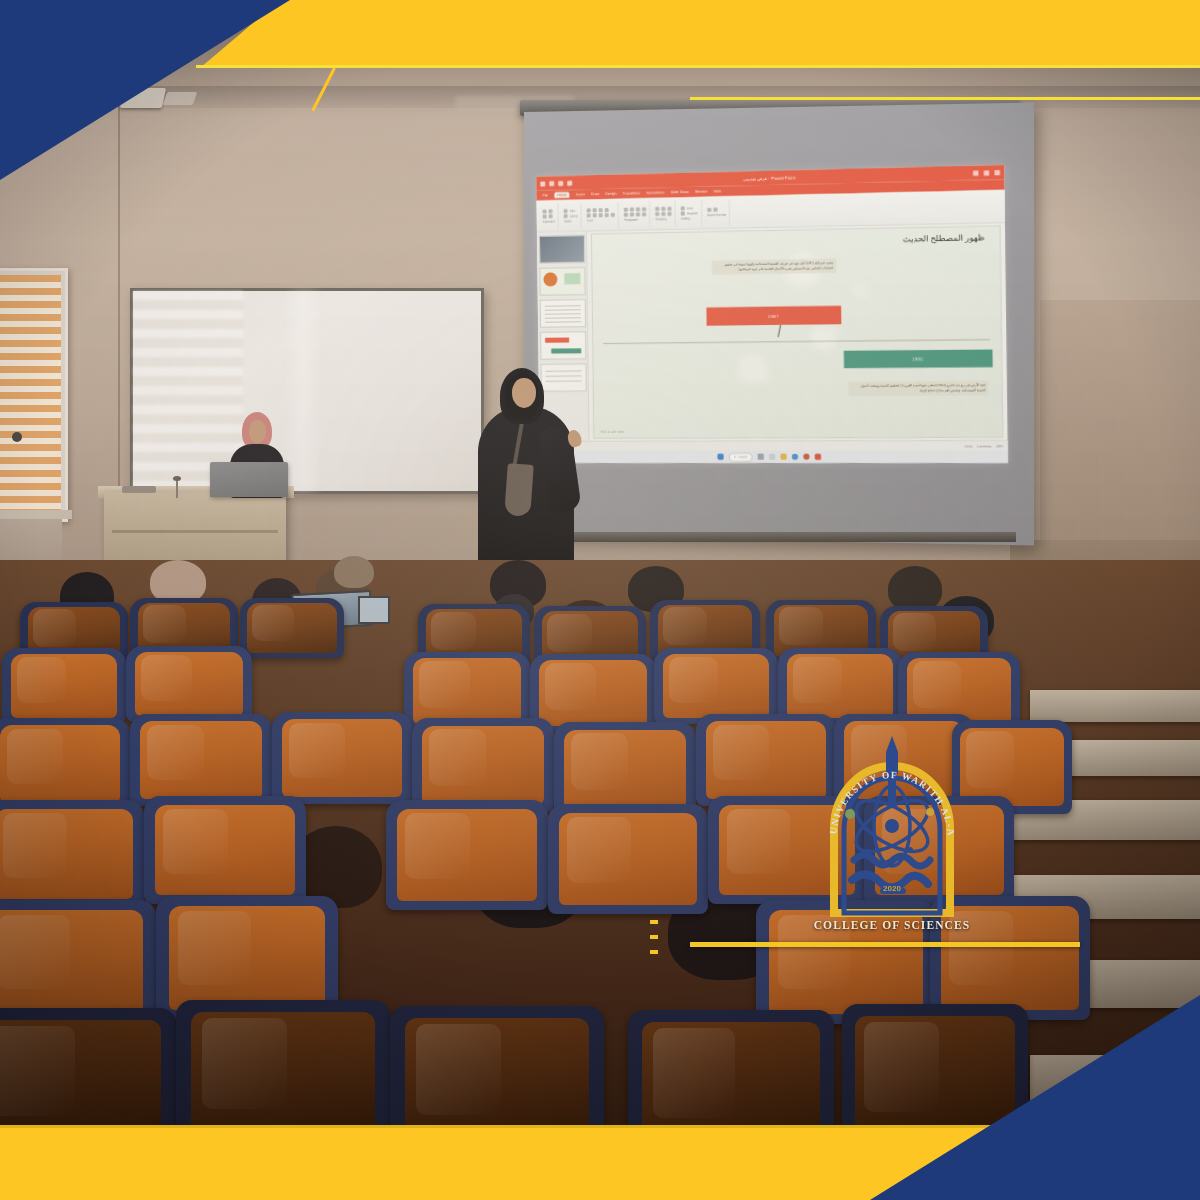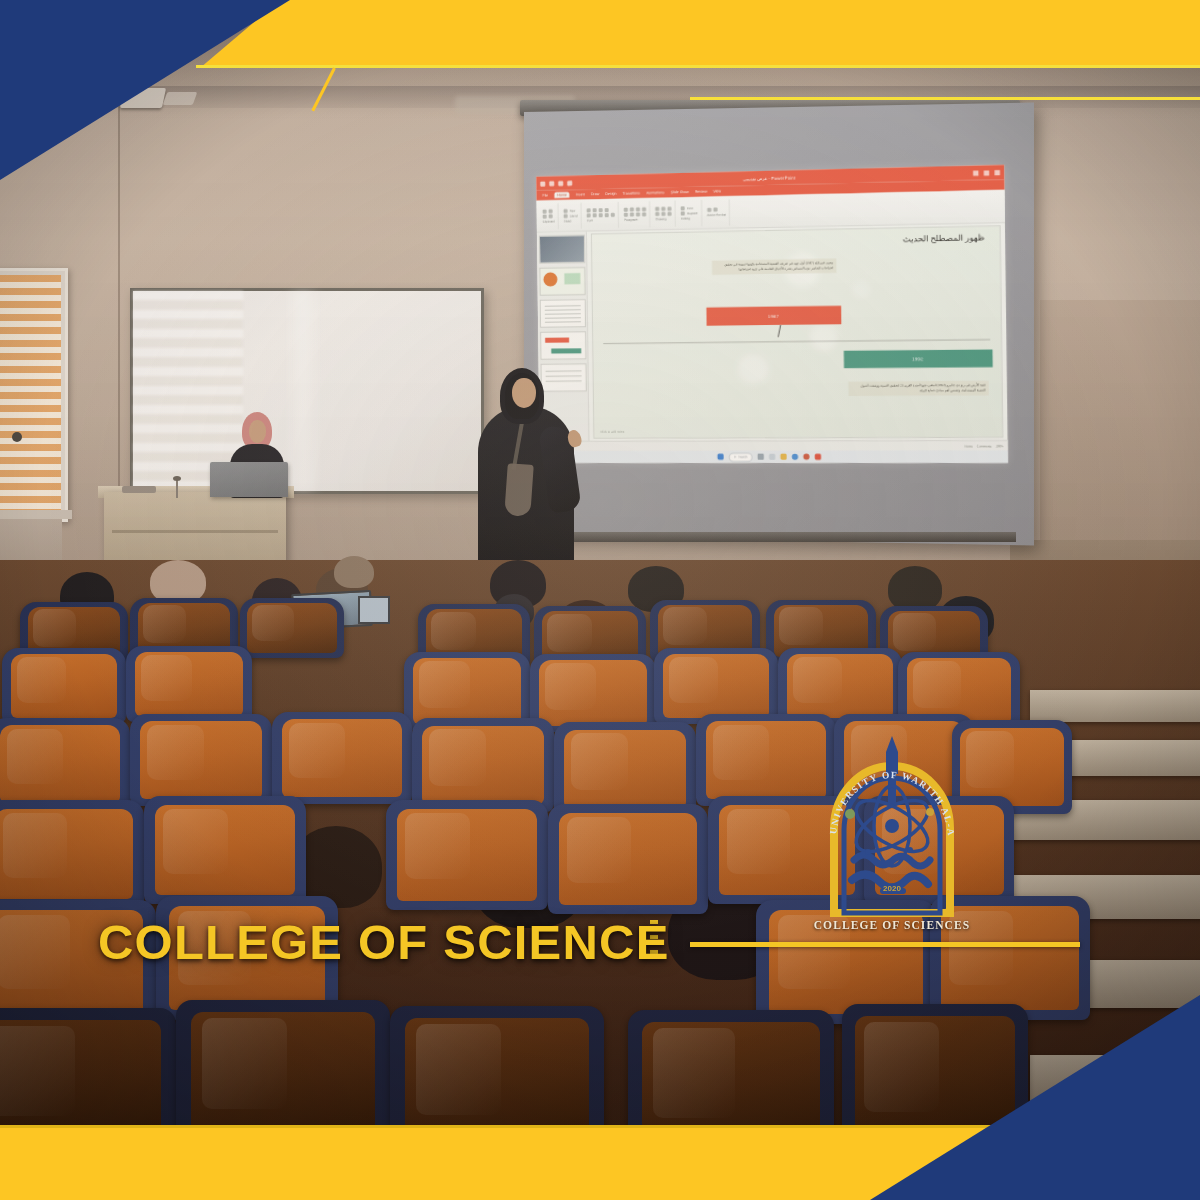--- a/index.html
+++ b/index.html
@@ -816,21 +816,20 @@
 
   <div class="band-bottom"></div>
   <div class="band-bottom-rule"></div>
   <div class="tri-br"></div>
 
   <div class="head-ticks">
     <i></i>
       <i></i>
       <i></i>
   </div>
-  <div class="headline">COLLEGE OF SCIENCE</div>
   <div class="head-rule"></div>
 
   <div class="logo">
     <svg viewBox="0 0 160 205" width="160" height="205">
       <defs>
         <path id="arcpath" d="M 24 112 A 56 62 0 0 1 136 112"></path>
       </defs>
 
       <path d="M 22 185 L 22 100 A 58 62 0 0 1 138 100 L 138 185 Z" fill="none" stroke="#E8B92A" stroke-width="8"></path>
       <path d="M 32 185 L 32 102 A 48 52 0 0 1 128 102 L 128 185 Z" fill="none" stroke="#2D4A8C" stroke-width="5"></path>

